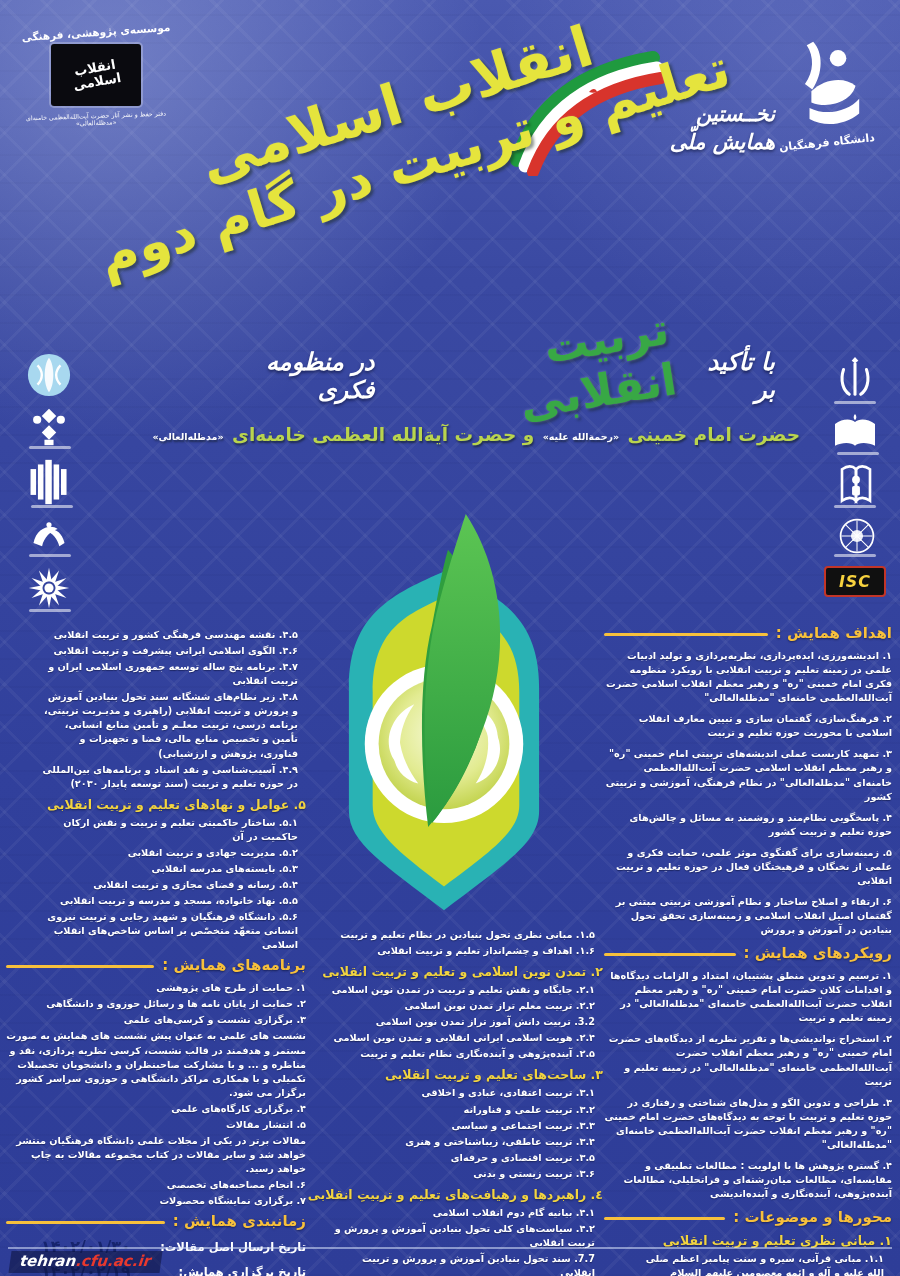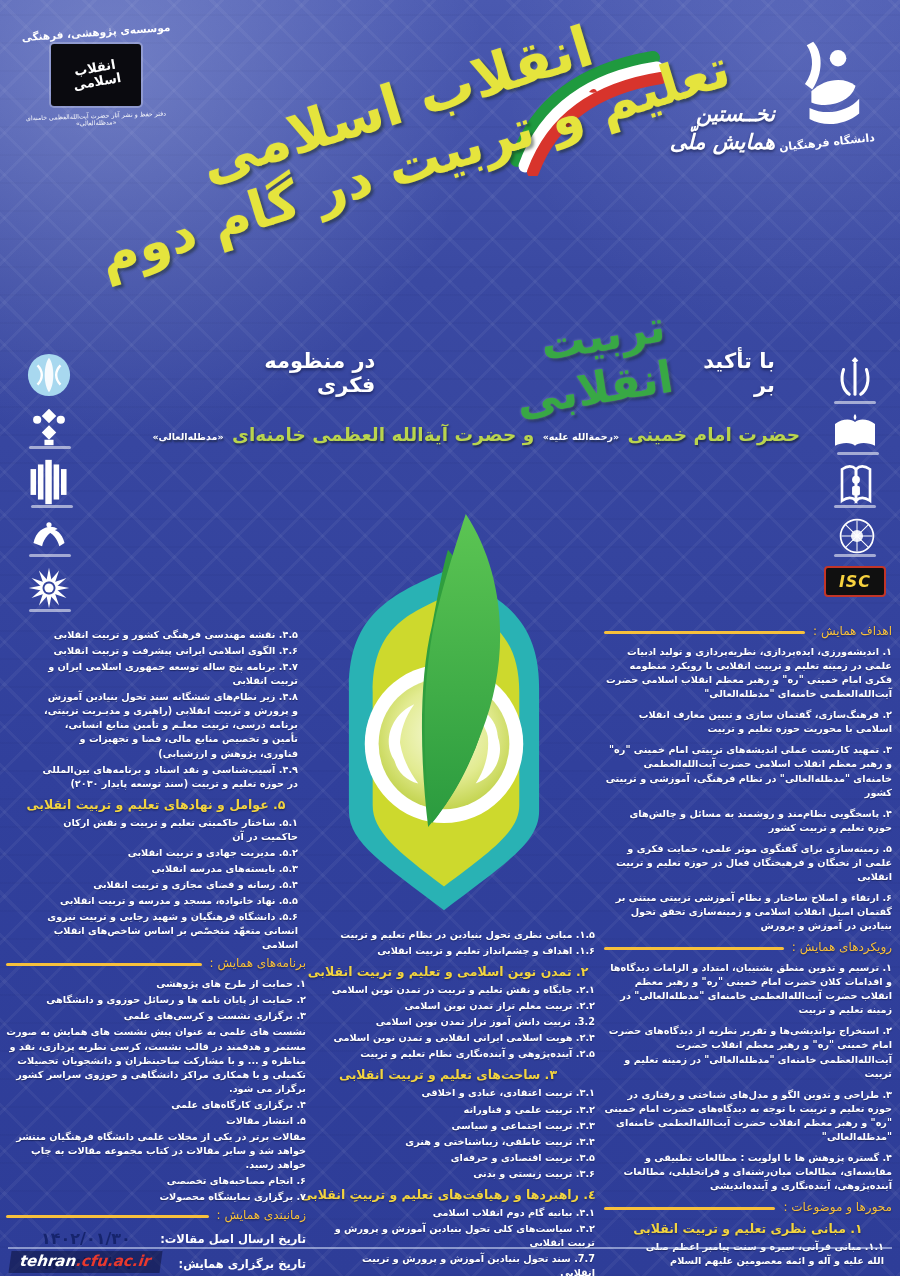--- a/index.html
+++ b/index.html
@@ -27,21 +27,21 @@
   
   .badge{position:absolute;right:125px;top:100px;text-align:right;color:#fff;font-weight:bold;
     font-size:21px;line-height:1.35;text-shadow:0 2px 3px rgba(10,15,50,.5);font-style:italic;}
   .main-title{position:absolute;left:55px;top:72px;width:700px;transform:rotate(-17deg);
     text-align:center;color:#e5e43d;font-weight:bold;
     text-shadow:2px 3px 3px rgba(15,30,15,.45), 0 0 2px rgba(255,255,200,.25);}
   .t-top{font-size:56px;line-height:1.1;}
   .t-bottom{font-size:53px;line-height:1.15;}
   .emphasis{position:absolute;left:205px;top:348px;width:570px;display:flex;align-items:center;
     justify-content:center;gap:10px;color:#fff;font-weight:bold;}
-  .emph-txt{font-size:21px;text-shadow:0 2px 3px rgba(10,15,50,.55);}
+  .emph-txt{font-size:24px;text-shadow:0 2px 3px rgba(10,15,50,.55);font-style:italic;}
   .emph-hl{font-size:44px;color:#38a845;font-weight:bold;transform:rotate(-9deg);
     margin:-26px -2px;text-shadow:0 0 3px rgba(255,255,255,.30), 2px 3px 3px rgba(10,25,10,.4);}
   .figures{position:absolute;left:100px;top:424px;width:700px;text-align:right;
     color:#b9d44e;font-weight:bold;font-size:18.5px;text-shadow:1px 2px 2px rgba(10,20,10,.5);}
   .figures .note{font-size:9.5px;color:#fff;vertical-align:middle;padding:0 2px;}
   
   .rail{position:absolute;display:flex;flex-direction:column;align-items:center;gap:9px;}
   .rail-left{left:16px;top:352px;width:66px;}
   .rail-right{right:14px;top:356px;width:62px;}
   .logo-cap{width:42px;height:3px;border-radius:2px;background:rgba(255,255,255,.55);margin-top:-5px;}
@@ -49,25 +49,25 @@
     display:flex;align-items:center;justify-content:center;text-align:center;}
   .isc span{color:#f7d23e;font-weight:bold;font-style:italic;font-size:16px;font-family:"DejaVu Sans",sans-serif;letter-spacing:1px;}
   
   .emblem{position:absolute;left:298px;top:514px;width:292px;height:420px;}
   
   .col{position:absolute;color:#fff;text-align:right;}
   .col-right{right:8px;top:620px;width:288px;}
   .col-mid{left:293px;top:928px;width:310px;}
   .col-left{left:6px;top:628px;width:300px;}
   .sec-head{display:flex;align-items:center;gap:8px;margin:4px 0 7px;}
-  .sec-title{color:#f7c03c;font-weight:normal;font-size:12px;white-space:nowrap;text-shadow:0 1px 2px rgba(10,15,50,.6);}
+  .sec-title{color:#f7c03c;font-weight:bold;font-size:15px;white-space:nowrap;text-shadow:0 1px 2px rgba(10,15,50,.6);}
   .sec-rule{flex:1;height:3px;background:#f7c03c;border-radius:2px;margin-top:3px;}
   .item{margin:0 0 2px;font-size:9.7px;line-height:1.45;font-weight:bold;text-shadow:0 1px 1px rgba(10,15,50,.5);}
   .gap .item{margin-bottom:7px;}
-  .subhead{color:#f2d440;font-weight:bold;font-size:12.5px;margin:6px 0 4px;text-shadow:0 1px 2px rgba(10,15,50,.6);text-align:center;}
+  .subhead{color:#f2d440;font-weight:bold;font-size:12.5px;margin:6px 0 4px;text-shadow:0 1px 2px rgba(10,15,50,.6);}
   .indent .item{padding-right:8px;margin-left:33px;}
   .sched{margin-top:2px;}
   .sched-row{display:flex;align-items:center;justify-content:space-between;width:265px;margin:3px 0 6px 0;}
   .sched-label{font-size:11.5px;font-weight:bold;color:#fff;}
   .sched-value{font-size:16px;font-weight:bold;color:#16246d;letter-spacing:1px;text-shadow:none;}
   .addr{margin-top:6px;font-size:9.6px;font-weight:bold;line-height:1.5;}
   .addr .lbl{color:#f7c03c;}
   
   .bottom-rule{position:absolute;left:8px;right:8px;top:1247px;height:2px;background:rgba(215,225,250,.55);}
   .watermark{position:absolute;left:10px;top:1251px;background:rgba(12,18,60,.55);padding:1px 10px 3px;

